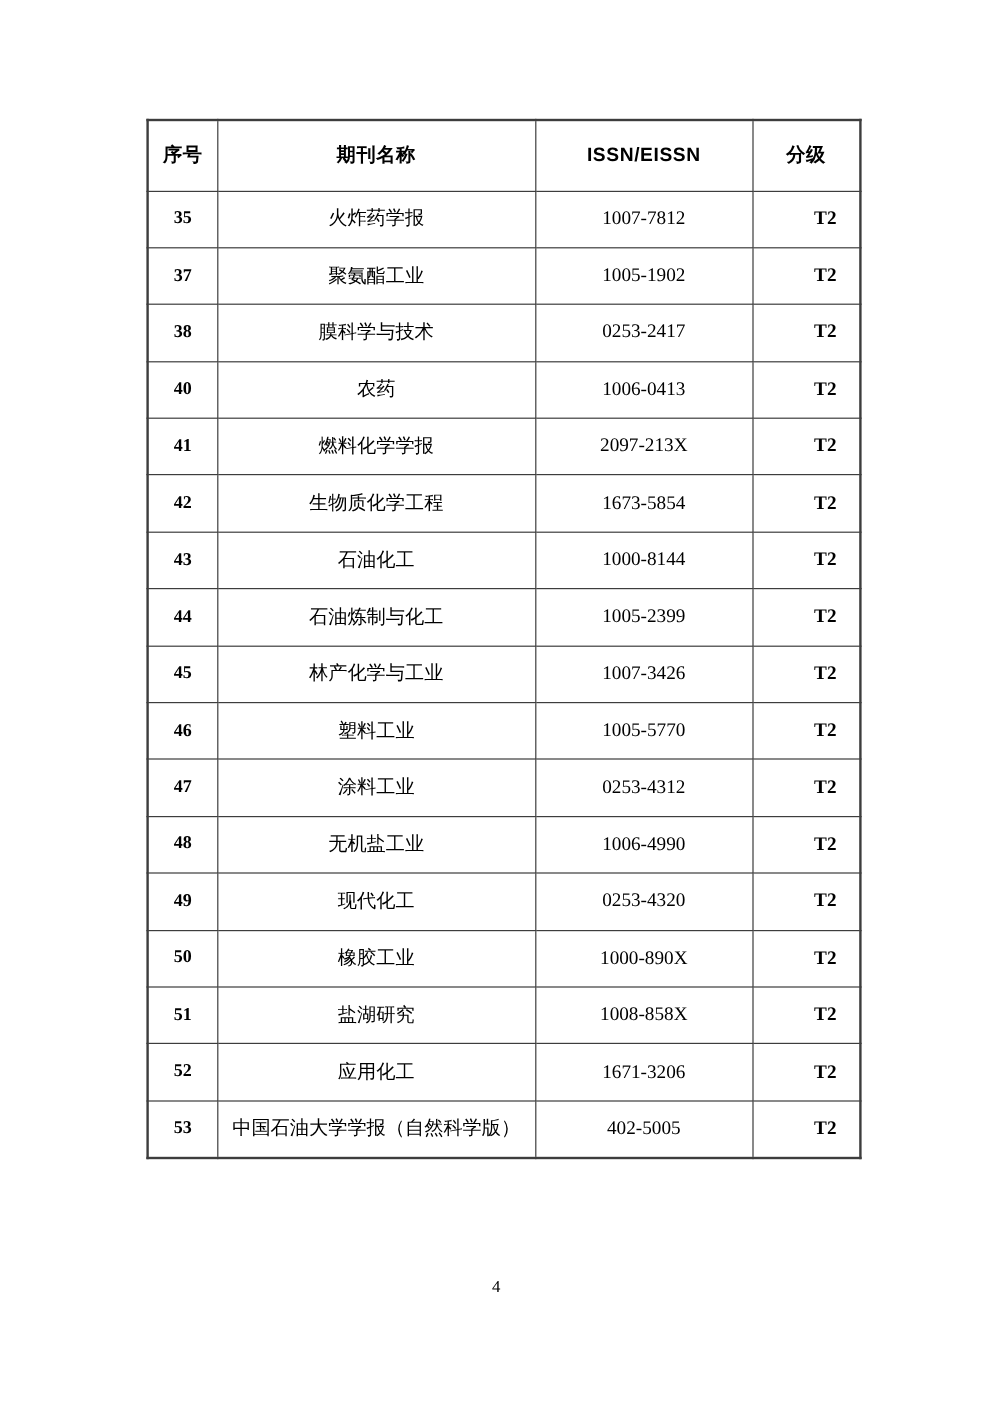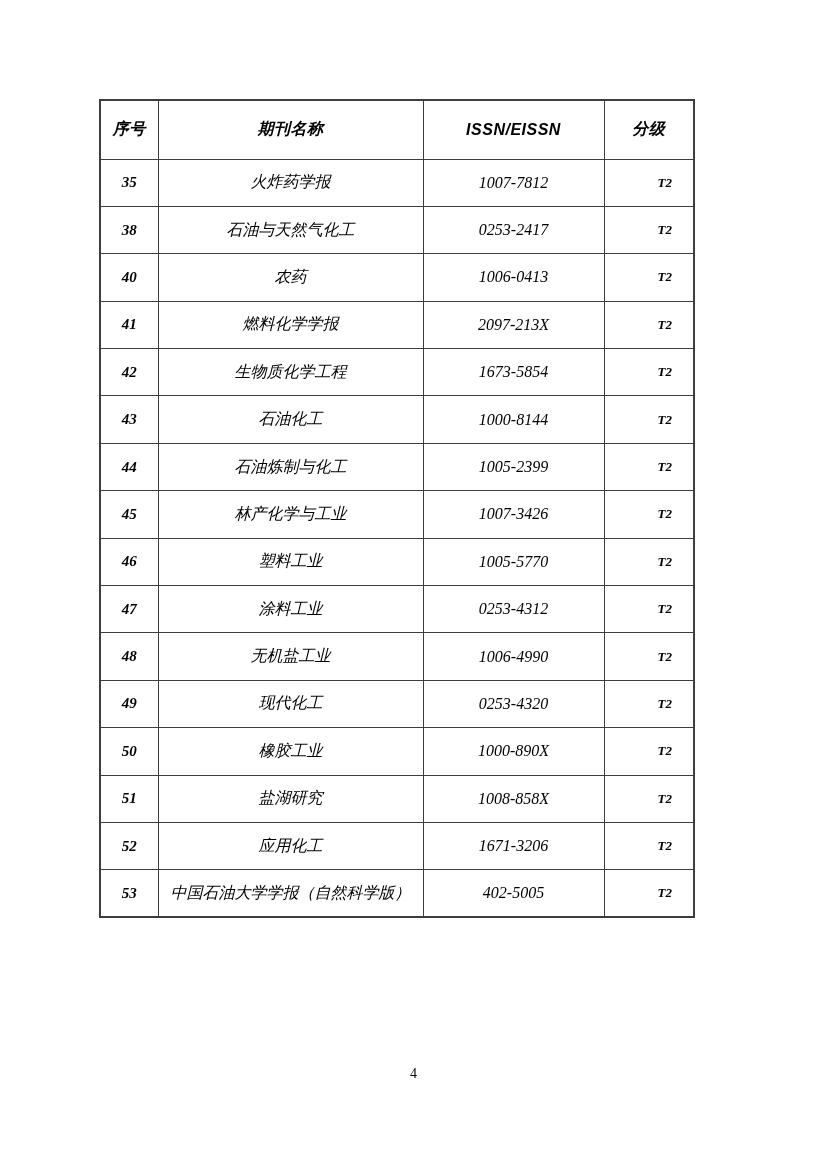--- a/index.html
+++ b/index.html
@@ -8,27 +8,26 @@
     position: relative;
     width: 827px;
     height: 1170px;
     background: #ffffff;
     font-family: "Liberation Serif", serif;
     color: #000000;
     overflow: hidden;
   }
   table.journal-table {
     position: absolute;
-    left: 99px;
+    left: 122px;
     top: 99px;
     width: 594px;
     border-collapse: collapse;
     table-layout: fixed;
     border: 2px solid #3d3d3d;
-    font-style: italic;
   }
   table.journal-table th,
   table.journal-table td {
     border: 1px solid #3d3d3d;
     text-align: center;
     vertical-align: middle;
     overflow: hidden;
     white-space: nowrap;
   }
   col.c-serial { width: 58px; }
@@ -54,21 +53,21 @@
     font-size: 16px;
   }
   td.issn {
     font-family: "Liberation Serif", serif;
     font-weight: normal;
     font-size: 16px;
   }
   td.grade {
     font-family: "Liberation Serif", serif;
     font-weight: bold;
-    font-size: 13px;
+    font-size: 16px;
     padding-left: 32px;
   }
   .page-number {
     position: absolute;
     left: 0;
     top: 1066px;
     width: 100%;
     text-align: center;
     font-family: "Liberation Serif", serif;
     font-size: 14px;
@@ -96,22 +95,28 @@
       </tr>
     </thead>
     <tbody id="table-body">
         <tr>
           <td class="serial">35</td>
           <td class="name">火炸药学报</td>
           <td class="issn">1007-7812</td>
           <td class="grade">T2</td>
         </tr>
         <tr>
+          <td class="serial">37</td>
+          <td class="name">聚氨酯工业</td>
+          <td class="issn">1005-1902</td>
+          <td class="grade">T2</td>
+        </tr>
+        <tr>
           <td class="serial">38</td>
-          <td class="name">石油与天然气化工</td>
+          <td class="name">膜科学与技术</td>
           <td class="issn">0253-2417</td>
           <td class="grade">T2</td>
         </tr>
         <tr>
           <td class="serial">40</td>
           <td class="name">农药</td>
           <td class="issn">1006-0413</td>
           <td class="grade">T2</td>
         </tr>
         <tr>

